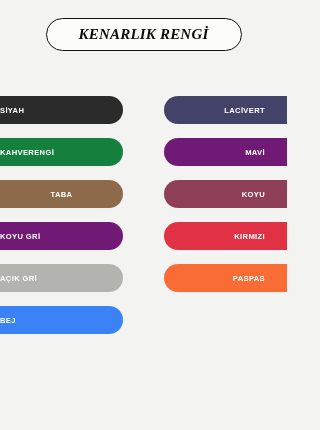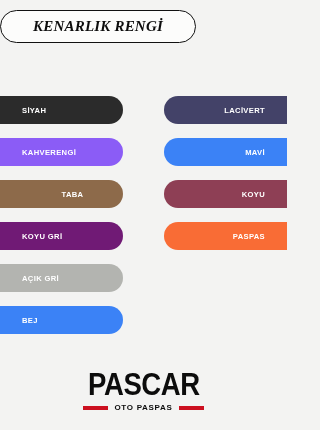--- a/index.html
+++ b/index.html
@@ -15,25 +15,25 @@
     position: relative;
   }
   .page {
     position: absolute;
     inset: 0;
     background: #f3f3f2;
   }
   
   .header-wrap {
     position: absolute;
-    top: 10px;
+    top: 18px;
     left: 0;
     width: 287px;
     display: flex;
-    justify-content: flex-start;
+    justify-content: center;
   }
   .title-pill {
     box-sizing: border-box;
     width: 196px;
     height: 33px;
     border: 1.2px solid #111111;
     border-radius: 18px;
     background: #fcfcfb;
     display: flex;
     align-items: center;
@@ -70,21 +70,20 @@
   .col-right { right: 0; }
 
   .swatch {
     box-sizing: border-box;
     height: 28px;
     display: flex;
     align-items: center;
   }
   .col-left .swatch {
     border-radius: 0 16px 16px 0;
-    padding-left: 22px;
     justify-content: flex-start;
   }
   .col-right .swatch {
     border-radius: 16px 0 0 16px;
     padding-right: 22px;
     justify-content: flex-end;
   }
   .swatch-label {
     font-size: 7.6px;
     font-weight: bold;
@@ -141,56 +140,51 @@
       <span class="title-text">KENARLIK RENGİ</span>
     </div>
   </div>
 
   <div class="swatches">
 
     <div class="col col-left">
       <div class="swatch" style="background: rgb(43, 43, 43);">
         <span class="swatch-label">SİYAH</span>
       </div>
-      <div class="swatch" style="background: #8b5cf6;">
+      <div class="swatch" style="background: #15803d;">
         <span class="swatch-label">KAHVERENGİ</span>
       </div>
       <div class="swatch" style="background: rgb(141, 106, 74); justify-content: center;">
         <span class="swatch-label">TABA</span>
       </div>
       <div class="swatch" style="background: #701a75;">
         <span class="swatch-label">KOYU GRİ</span>
       </div>
       <div class="swatch" style="background: rgb(179, 180, 176);">
         <span class="swatch-label">AÇIK GRİ</span>
       </div>
       <div class="swatch" style="background: #3b82f6;">
         <span class="swatch-label">BEJ</span>
       </div>
     </div>
 
     <div class="col col-right">
       <div class="swatch" style="background: rgb(67, 66, 104);">
         <span class="swatch-label">LACİVERT</span>
       </div>
-      <div class="swatch" style="background: #3b82f6;">
+      <div class="swatch" style="background: #701a75;">
         <span class="swatch-label">MAVİ</span>
       </div>
       <div class="swatch" style="background: rgb(142, 63, 85);">
         <span class="swatch-label">KOYU</span>
+      </div>
+      <div class="swatch" style="background: rgb(224, 50, 68);">
+        <span class="swatch-label">KIRMIZI</span>
       </div>
       <div class="swatch" style="background: rgb(249, 108, 53);">
         <span class="swatch-label">PASPAS</span>
       </div>
     </div>
 
   </div>
 
-  <div class="logo-block">
-    <div class="logo-word">PASCAR</div>
-    <div class="logo-sub-row">
-      <span class="logo-bar" style="background: rgb(204, 16, 32);"></span>
-      <span class="logo-sub">OTO PASPAS</span>
-      <span class="logo-bar" style="background: rgb(204, 16, 32);"></span>
-    </div>
-  </div>
 
 </div>
 
 </body></html>

